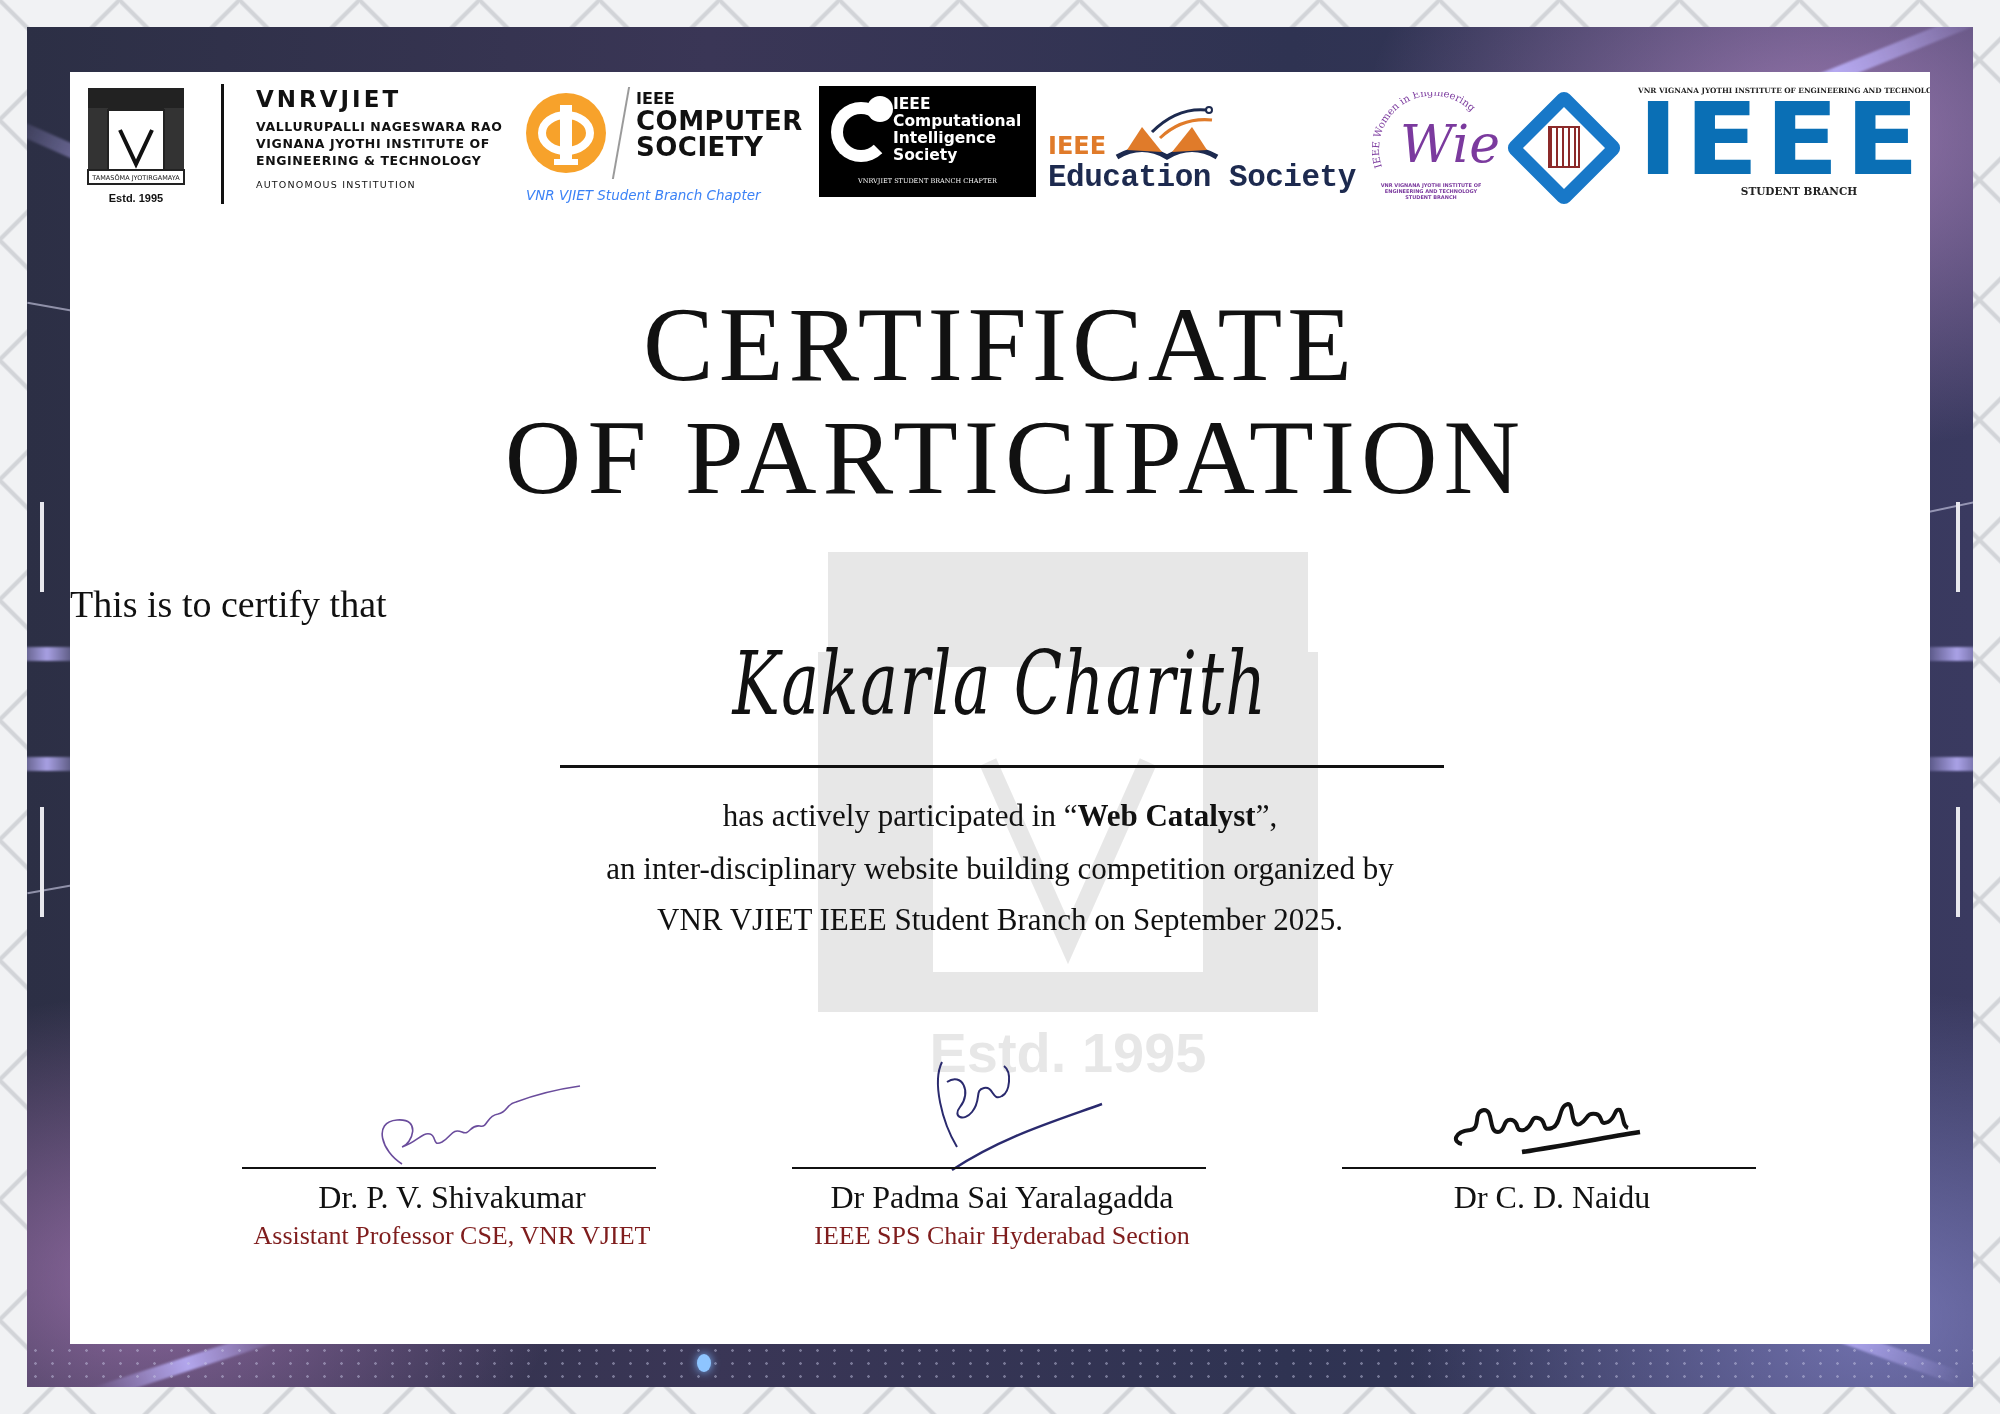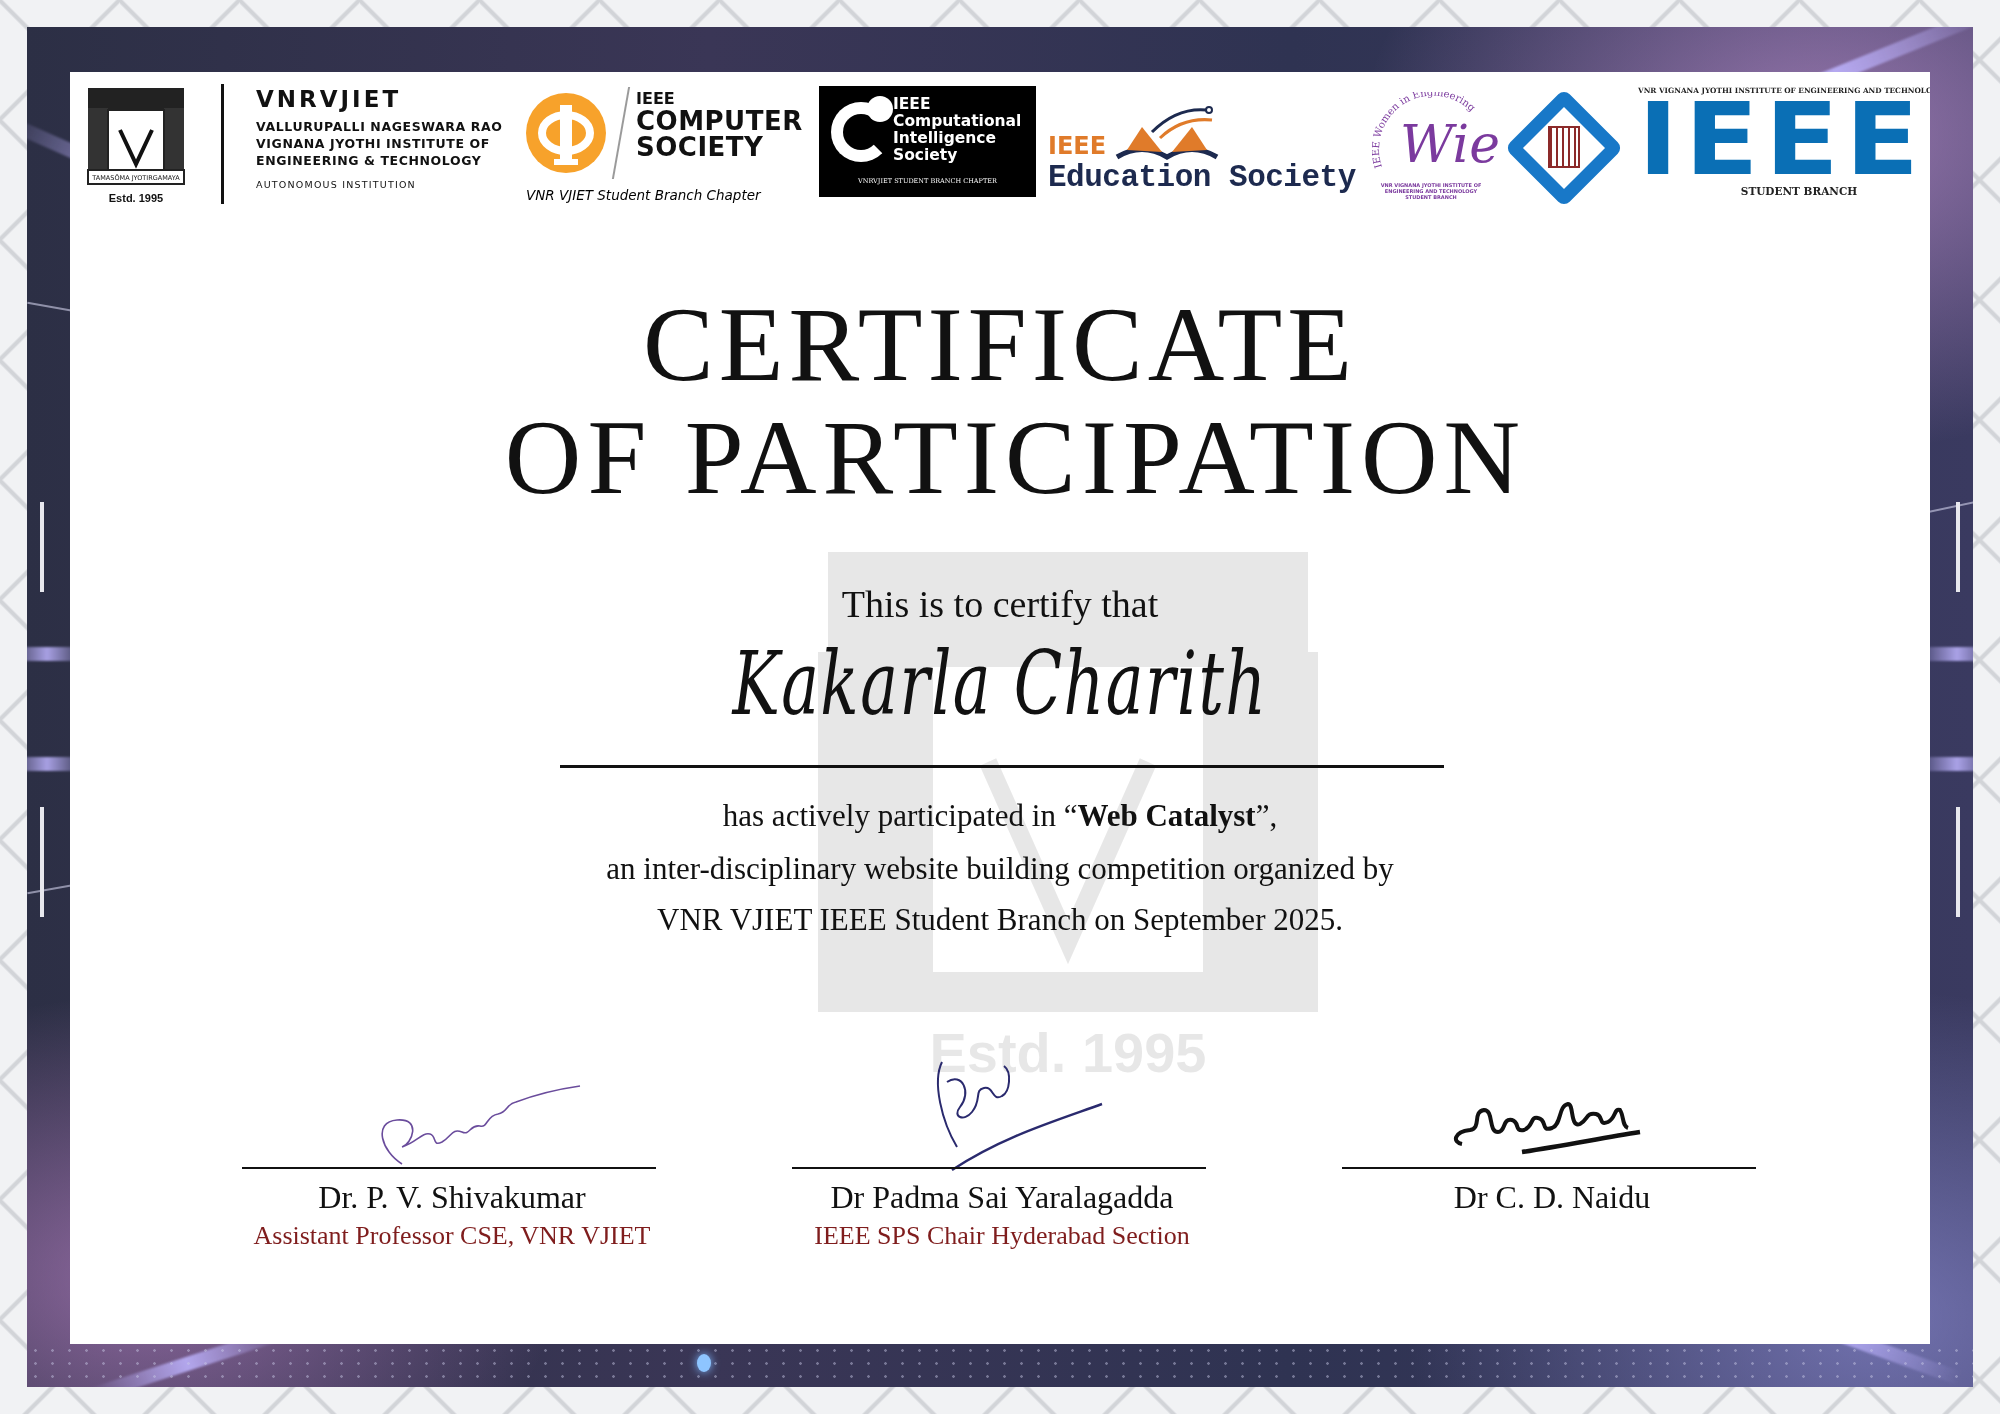--- a/index.html
+++ b/index.html
@@ -75,21 +75,21 @@
   .vnr-text .t1 { font-size: 23px; font-weight: bold; letter-spacing: 3px; }
   .vnr-text .t2 { font-size: 12.5px; font-weight: bold; letter-spacing: 0.6px; line-height: 17px; margin-top: 6px; }
   .vnr-text .t3 { font-size: 9.5px; letter-spacing: 1.2px; margin-top: 10px; }
 
   .cs-logo { left: 456px; top: 15px; width: 270px; height: 120px; }
   .cs-circle { position: absolute; left: 0; top: 6px; width: 80px; height: 80px; border-radius: 50%; background: #f7a22b; }
   .cs-slash { position: absolute; left: 94px; top: 0; width: 2px; height: 92px; background: #9a9a9a; transform: skewX(-10deg); }
   .cs-text { position: absolute; left: 110px; top: 2px; font-family: "DejaVu Sans", sans-serif; color: #111; font-weight: bold; }
   .cs-text .a { font-size: 16px; }
   .cs-text .b { font-size: 26px; line-height: 26px; letter-spacing: 0.5px; }
-  .cs-sub { position: absolute; left: 0; top: 100px; font-family: "DejaVu Sans", sans-serif; font-style: italic; font-size: 13.5px; color: #000000; white-space: nowrap; }
+  .cs-sub { position: absolute; left: 0; top: 100px; font-family: "DejaVu Sans", sans-serif; font-style: italic; font-size: 13.5px; color: #3b82f6; white-space: nowrap; }
 
   .cis-logo { left: 749px; top: 14px; width: 217px; height: 111px; background: #000; }
   .cis-swoosh { position: absolute; left: 12px; top: 16px; width: 60px; height: 60px; border-radius: 50%; border: 12px solid #fff; border-right-color: transparent; }
   .cis-dot { position: absolute; left: 48px; top: 10px; width: 26px; height: 26px; border-radius: 50%; background: #fff; }
   .cis-text { position: absolute; left: 74px; top: 10px; font-family: "DejaVu Sans", sans-serif; color: #fff; font-weight: bold; font-size: 15.5px; line-height: 17px; }
   .cis-sub { position: absolute; left: 0; right: 0; bottom: 12px; text-align: center; font-family: "DejaVu Serif", serif; font-size: 6.5px; color: #fff; }
 
   .edu-logo { left: 978px; top: 24px; width: 300px; height: 100px; }
   .edu-ieee { position: absolute; left: 0; top: 36px; font-family: "DejaVu Sans", sans-serif; font-weight: bold; font-size: 24px; color: #e07b2a; }
   .edu-book { position: absolute; left: 64px; top: 6px; width: 110px; height: 60px; }
@@ -111,21 +111,21 @@
 
   
   .title {
     position: absolute; left: 0; right: 0; text-align: center;
     font-family: "Liberation Serif", serif; color: #111; font-weight: normal;
     letter-spacing: 5px;
   }
   .title.l1 { top: 212px; font-size: 106px; }
   .title.l2 { top: 325px; font-size: 106px; letter-spacing: 6px; padding-left: 31px; }
   .certify {
-    position: absolute; left: 0; right: 0; top: 510px; text-align: center;
+    position: absolute; left: 0; right: 0; top: 510px; 
     font-family: "Liberation Serif", serif; font-size: 38px; color: #111;
   }
   .recipient {
     position: absolute; left: 0; right: 0; top: 568px; text-align: center;
     font-family: "DejaVu Serif", serif; font-style: italic; font-size: 88px; color: #111;
     letter-spacing: 2px; transform: scaleX(0.72); line-height: 1;
   }
   .name-line { position: absolute; left: 490px; top: 693px; width: 884px; height: 3px; background: #111; }
   .body-line {
     position: absolute; left: 0; right: 0; text-align: center;

